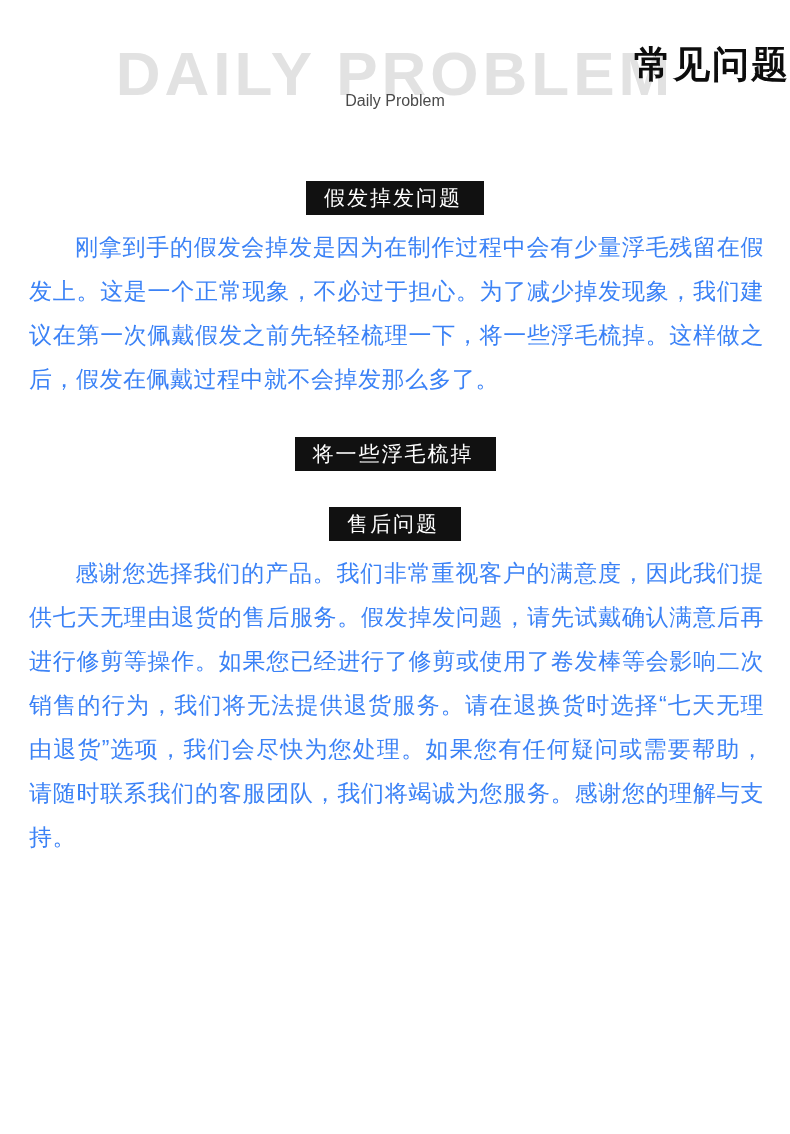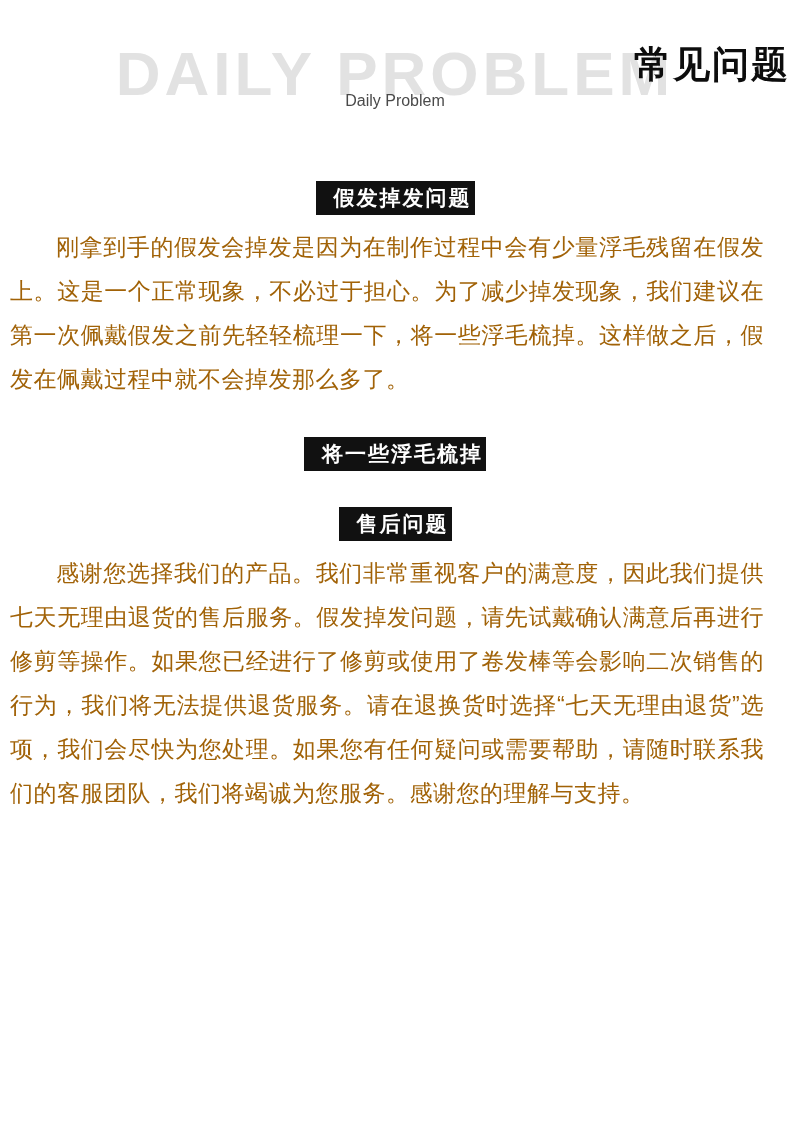--- a/index.html
+++ b/index.html
@@ -59,31 +59,31 @@
 
   
   .faq-section { margin-top: 36px; text-align: center; }
   .faq-section.first { margin-top: 70px; }
 
   .badge {
     display: inline-block;
     background: #111111;
     color: #ffffff;
     font-size: 21px;
-    font-weight: 700;
+    font-weight: 400;
     line-height: 21px;
-    padding: 6px 3px 7px 18px;
+    padding: 6px 22px 7px 18px;
     letter-spacing: 2px;
   }
 
   .body-text {
-    margin: 10px 26px 0 10px;
+    margin: 10px 26px 0 29px;
     font-size: 23px;
     line-height: 44px;
-    color: #a16207;
+    color: #3b82f6;
     text-align: justify;
     text-indent: 2em;
     letter-spacing: 0.5px;
   }
 </style>
 </head>
 <body>
 
 <div class="page">
 

